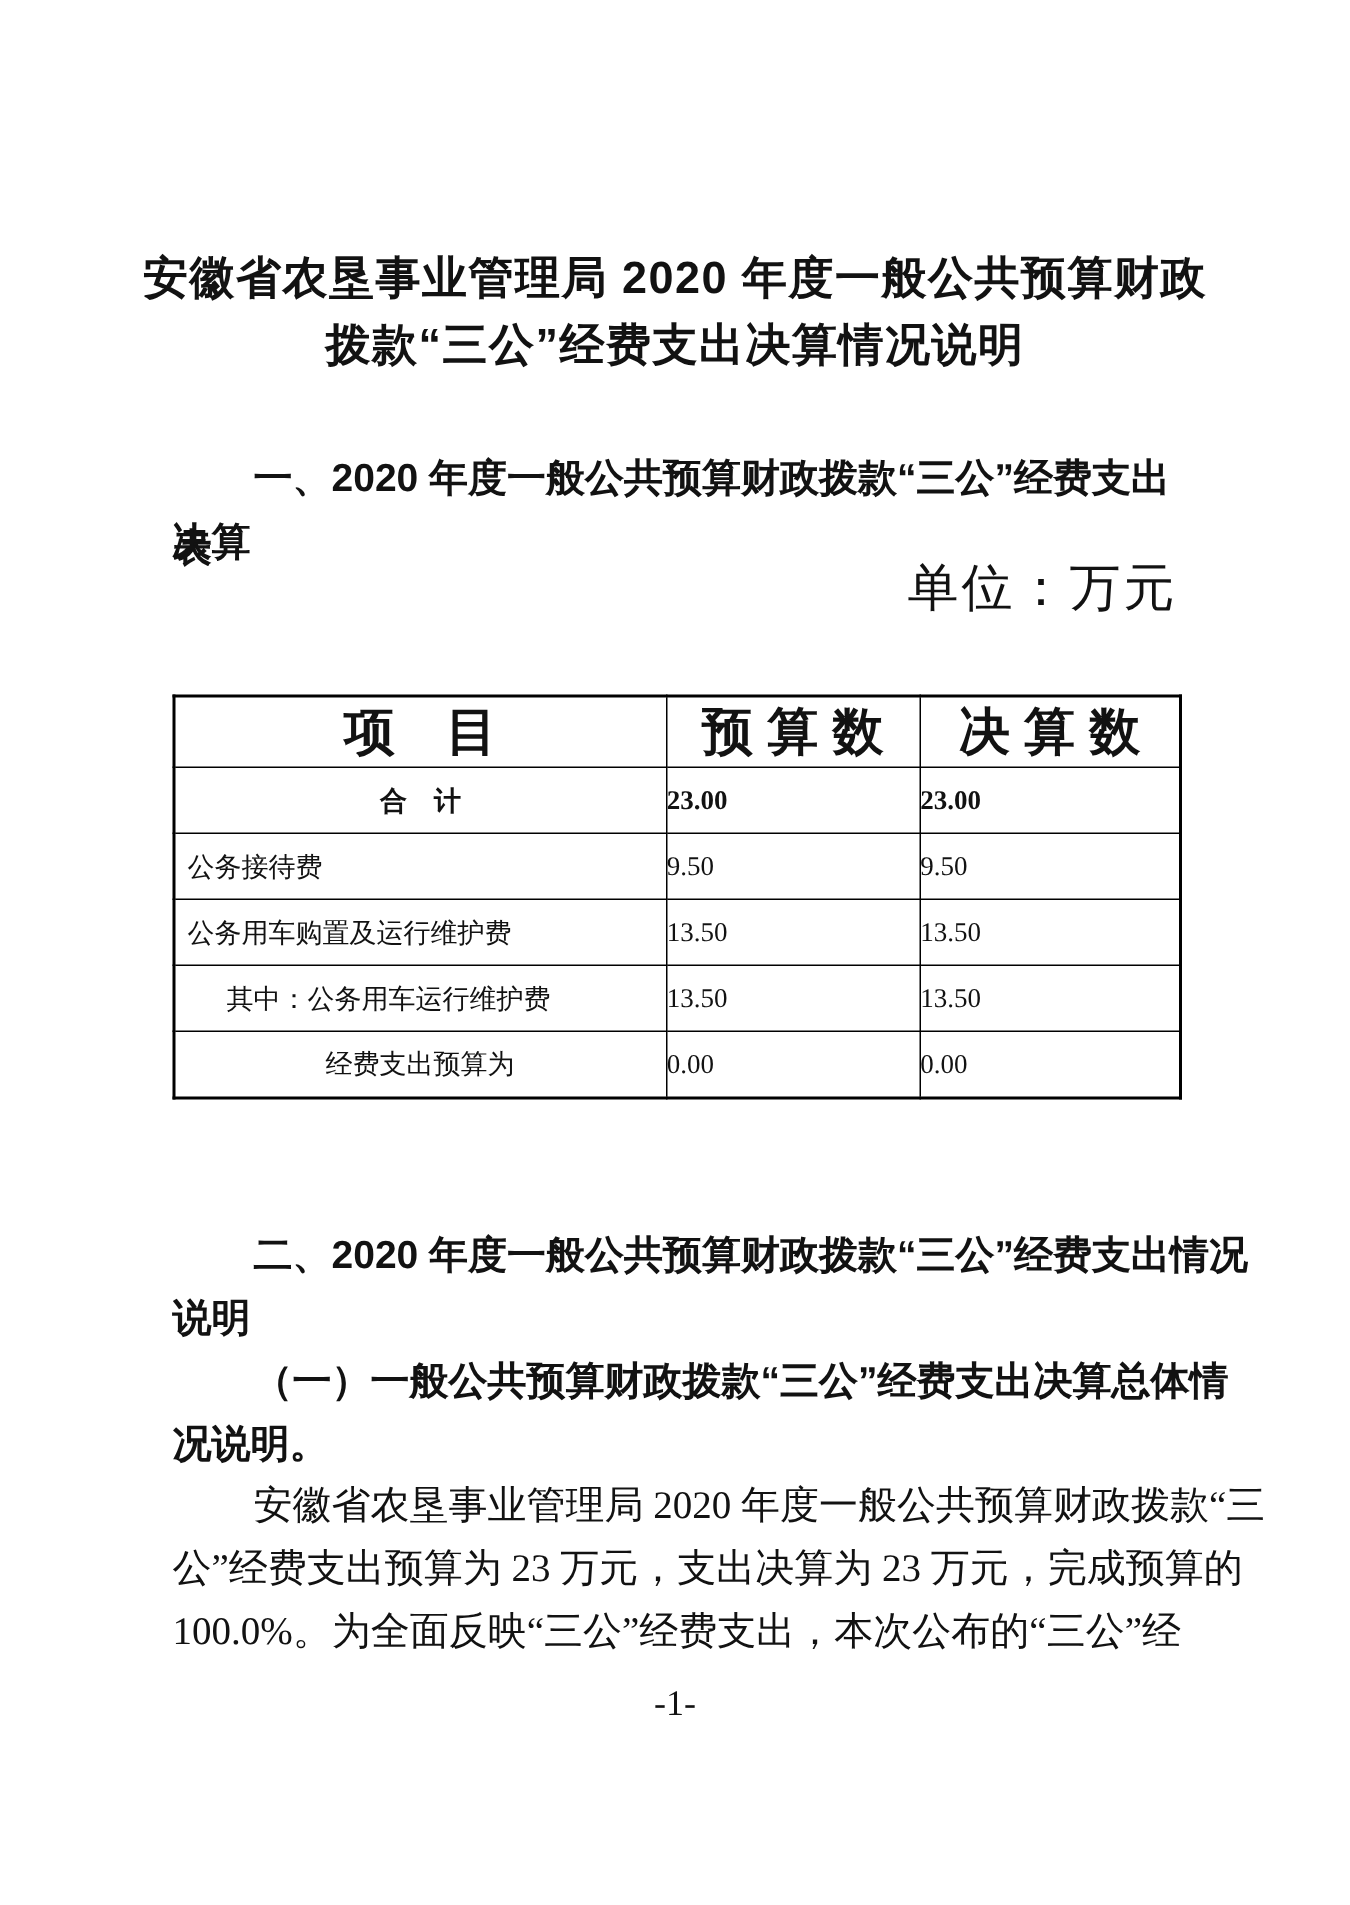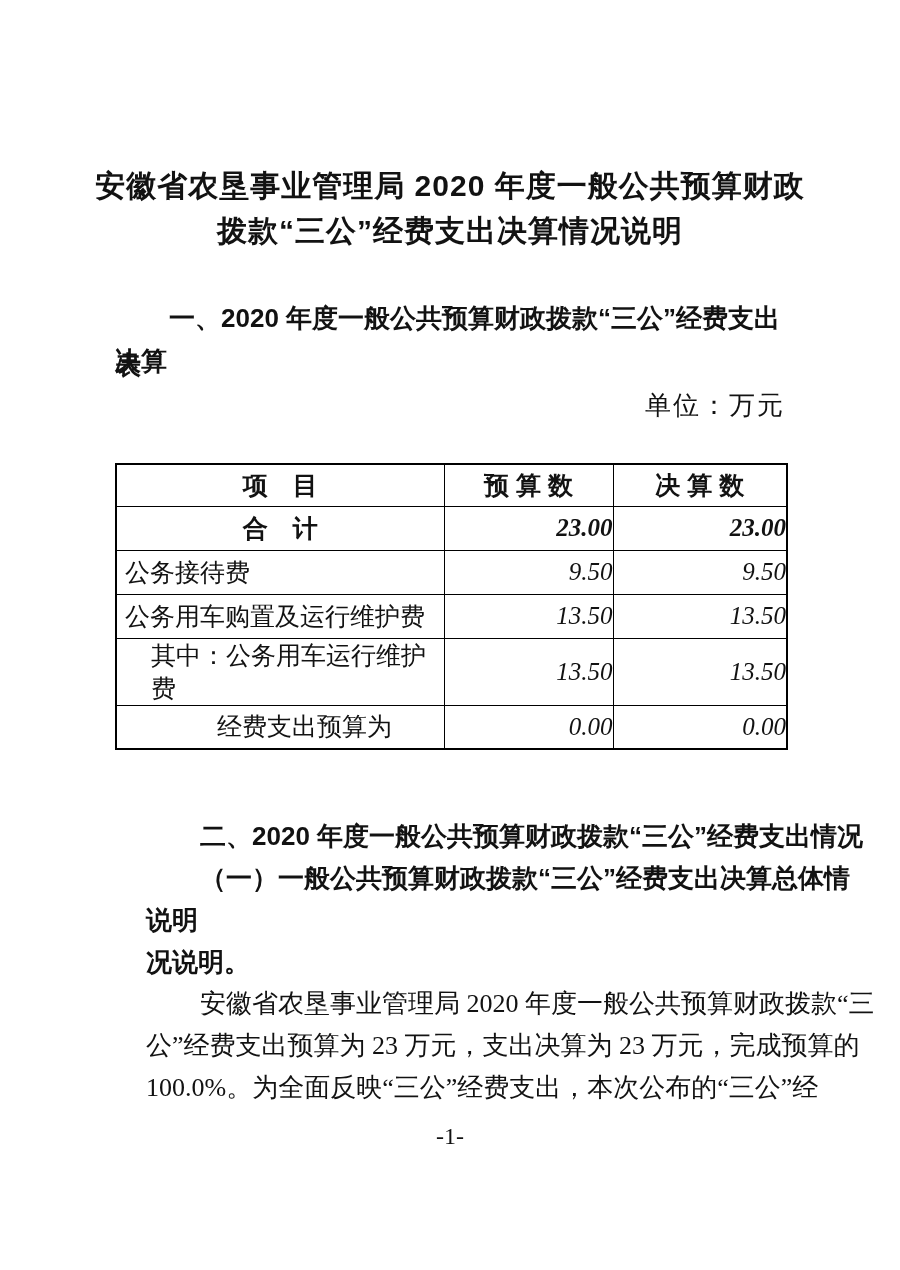--- a/index.html
+++ b/index.html
@@ -38,70 +38,69 @@
   .sec1-line2 {
     position: absolute;
     top: 344px; left: 115px; width: 685px;
     font-family: "Liberation Sans", "DejaVu Sans", sans-serif;
     font-weight: bold;
     font-size: 26px;
     line-height: 43px;
   }
   .unit-label {
     position: absolute;
-    top: 391px; left: 115px; width: 670px;
+    top: 378px; left: 115px; width: 670px;
     text-align: right;
-    font-size: 26px;
+    font-size: 34px;
     line-height: 30px;
     letter-spacing: 2px;
   }
   
   table.budget {
     position: absolute;
     top: 463px; left: 115px;
     width: 671px;
     border-collapse: collapse;
     table-layout: fixed;
   }
   table.budget, table.budget th, table.budget td {
     border: 1.5px solid #000000;
   }
   table.budget { border-width: 2px; }
   table.budget th {
     height: 42px;
     font-family: "Liberation Sans", "DejaVu Sans", sans-serif;
     font-weight: bold;
-    font-size: 25px;
+    font-size: 34px;
     text-align: center;
     vertical-align: middle;
   }
   table.budget td {
     height: 44px;
-    font-size: 25px;
+    font-size: 18px;
     vertical-align: middle;
     margin-left: 28px;
   }
-  td.num { text-align: right; font-style: italic; }
+  td.num { text-align: left; }
   td.label { text-align: left; padding-left: 8px; }
   tr.row-total td.label {
     text-align: center;
     padding-left: 0;
     font-family: "Liberation Sans", "DejaVu Sans", sans-serif;
     font-weight: bold;
   }
   tr.row-total td.num { font-weight: bold; }
   tr.row-indent-1 td.label { padding-left: 34px; }
   tr.row-indent-2 td.label { padding-left: 100px; }
   
   .body-block {
     position: absolute;
     top: 815px; left: 115px; width: 685px;
     font-size: 26px;
     line-height: 42px;
-    margin-left: 31px;
   }
   .body-block .line { white-space: nowrap; }
   .body-block .indent { text-indent: 54px; }
   .body-block .bold {
     font-family: "Liberation Sans", "DejaVu Sans", sans-serif;
     font-weight: bold;
   }
   
   .page-number {
     position: absolute;
@@ -163,22 +162,22 @@
       <tr class="row-indent-2">
         <td class="label">经费支出预算为</td>
         <td class="num">0.00</td>
         <td class="num">0.00</td>
       </tr>
     </tbody>
   </table>
 
   <div class="body-block">
     <div class="line bold indent">二、2020 年度一般公共预算财政拨款“三公”经费支出情况</div>
+    <div class="line bold">说明</div>
     <div class="line bold indent">（一）一般公共预算财政拨款“三公”经费支出决算总体情</div>
-    <div class="line bold">说明</div>
     <div class="line bold">况说明。</div>
     <div class="line indent">安徽省农垦事业管理局 2020 年度一般公共预算财政拨款“三</div>
     <div class="line">公”经费支出预算为 23 万元，支出决算为 23 万元，完成预算的</div>
     <div class="line">100.0%。为全面反映“三公”经费支出，本次公布的“三公”经</div>
   </div>
 
   <div class="page-number">-1-</div>
 
 </div>
 

